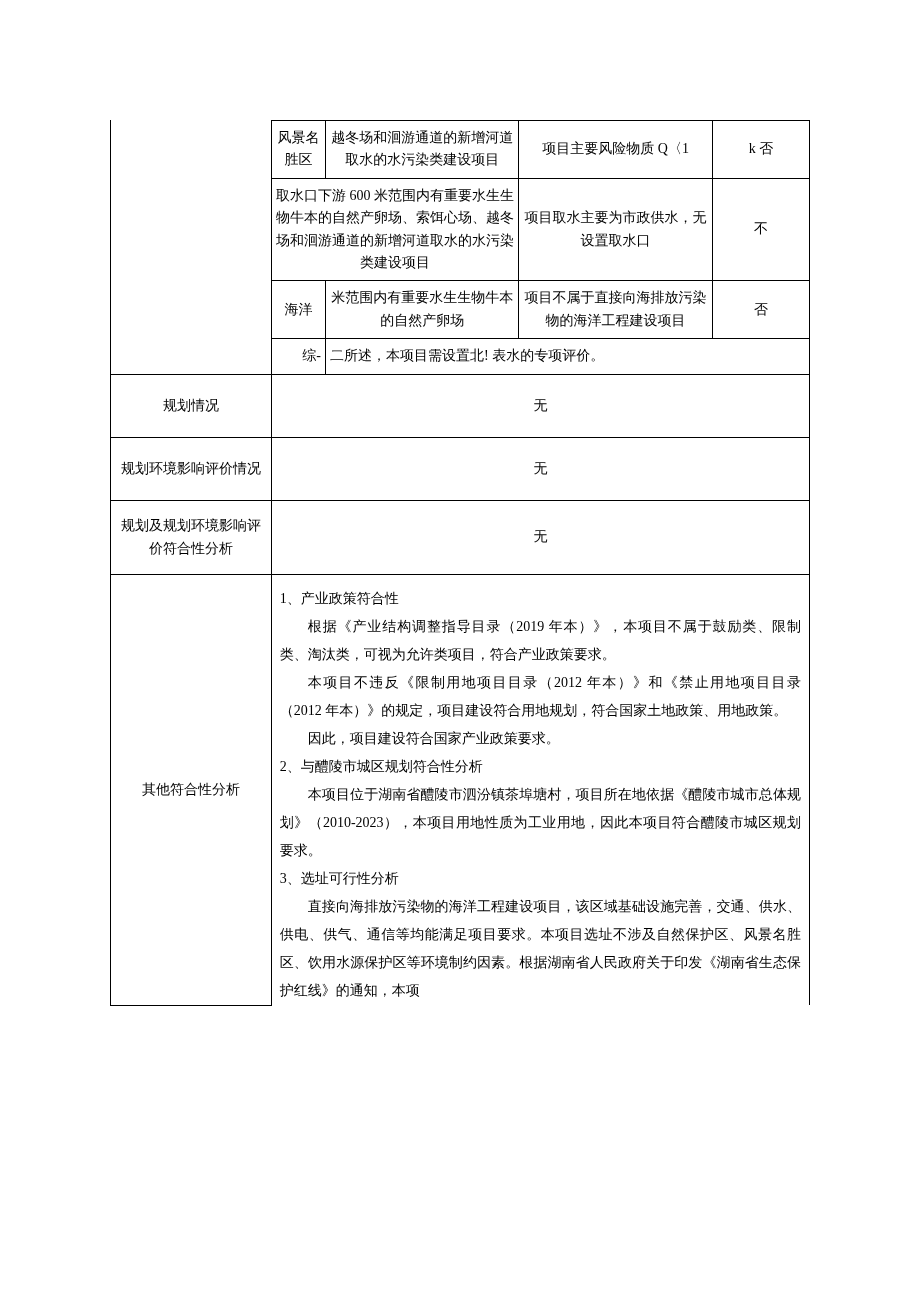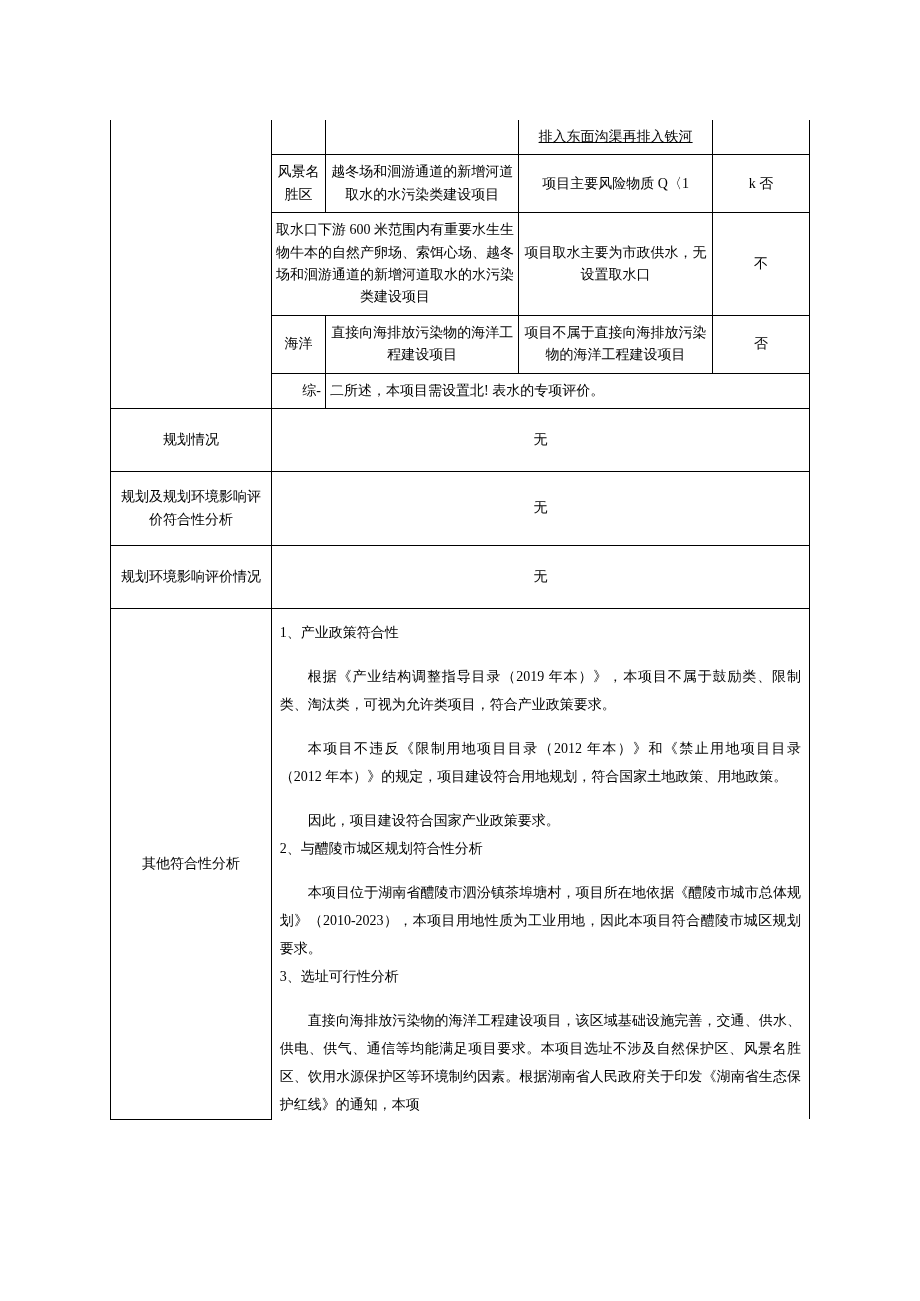--- a/index.html
+++ b/index.html
@@ -36,21 +36,21 @@
   .inner .no-top { border-top: none; }
   .inner .no-bottom { border-bottom: none; }
   .inner .no-left { border-left: none; }
   .inner .no-right { border-right: none; }
   .center { text-align: center; }
   .underline { text-decoration: underline; }
   .para {
     text-align: justify;
     line-height: 2;
   }
-  .indent { text-indent: 2em; margin-top: 16px; }
+  .indent { text-indent: 2em; }
   .no-top-border { border-top: none; }
 </style>
 </head>
 <body>
 
 <table>
   <colgroup>
     <col class="c-left">
     <col class="c-body-cell">
   </colgroup>
@@ -61,68 +61,62 @@
     <td class="no-top-border" style="padding:0;">
       <table class="inner">
         <colgroup>
           <col style="width:10%">
           <col style="width:36%">
           <col style="width:36%">
           <col style="width:18%">
         </colgroup>
 
         <tbody>
-              <tr>
-          <td class="no-top no-left no-bottom"></td>
-          <td class="no-top no-bottom"></td>
-          <td class="no-top center underline">排入东面沟渠再排入铁河</td>
-          <td class="no-top no-right no-bottom"></td>
-        </tr>
 
         <tr>
           <td class="center no-left">风景名胜区</td>
           <td class="center">越冬场和洄游通道的新增河道取水的水污染类建设项目</td>
           <td class="center">项目主要风险物质 Q〈1</td>
           <td class="center no-right">k 否</td>
         </tr>
 
         <tr>
           <td colspan="2" class="center no-left">取水口下游 600 米范围内有重要水生生物牛本的自然产卵场、索饵心场、越冬场和洄游通道的新增河道取水的水污染类建设项目</td>
           <td class="center">项目取水主要为市政供水，无设置取水口</td>
           <td class="center no-right">不</td>
         </tr>
 
         <tr>
           <td class="center no-left">海洋</td>
-          <td class="center">直接向海排放污染物的海洋工程建设项目</td>
+          <td class="center">米范围内有重要水生生物牛本的自然产卵场</td>
           <td class="center">项目不属于直接向海排放污染物的海洋工程建设项目</td>
           <td class="center no-right">否</td>
         </tr>
 
         <tr>
           <td class="no-left no-bottom" style="text-align:right;">综-</td>
           <td colspan="3" class="no-right no-bottom">二所述，本项目需设置北! 表水的专项评价。</td>
         </tr>
       </tbody>
           </table>
     </td>
   </tr>
 
   <tr>
     <td class="c-left" style="padding:20px 6px;">规划情况</td>
     <td class="center">无</td>
   </tr>
 
   <tr>
-    <td class="c-left" style="padding:14px 6px;">规划及规划环境影响评价符合性分析</td>
+    <td class="c-left" style="padding:20px 6px;">规划环境影响评价情况</td>
     <td class="center">无</td>
   </tr>
 
   <tr>
-    <td class="c-left" style="padding:20px 6px;">规划环境影响评价情况</td>
+    <td class="c-left" style="padding:14px 6px;">规划及规划环境影响评价符合性分析</td>
     <td class="center">无</td>
   </tr>
 
   <tr>
     <td class="c-left">其他符合性分析</td>
     <td style="padding:10px 8px 0 8px; border-bottom:none;">
       <div class="para">1、产业政策符合性</div>
       <div class="para indent">根据《产业结构调整指导目录（2019 年本）》，本项目不属于鼓励类、限制类、淘汰类，可视为允许类项目，符合产业政策要求。</div>
       <div class="para indent">本项目不违反《限制用地项目目录（2012 年本）》和《禁止用地项目目录（2012 年本）》的规定，项目建设符合用地规划，符合国家土地政策、用地政策。</div>
       <div class="para indent">因此，项目建设符合国家产业政策要求。</div>

